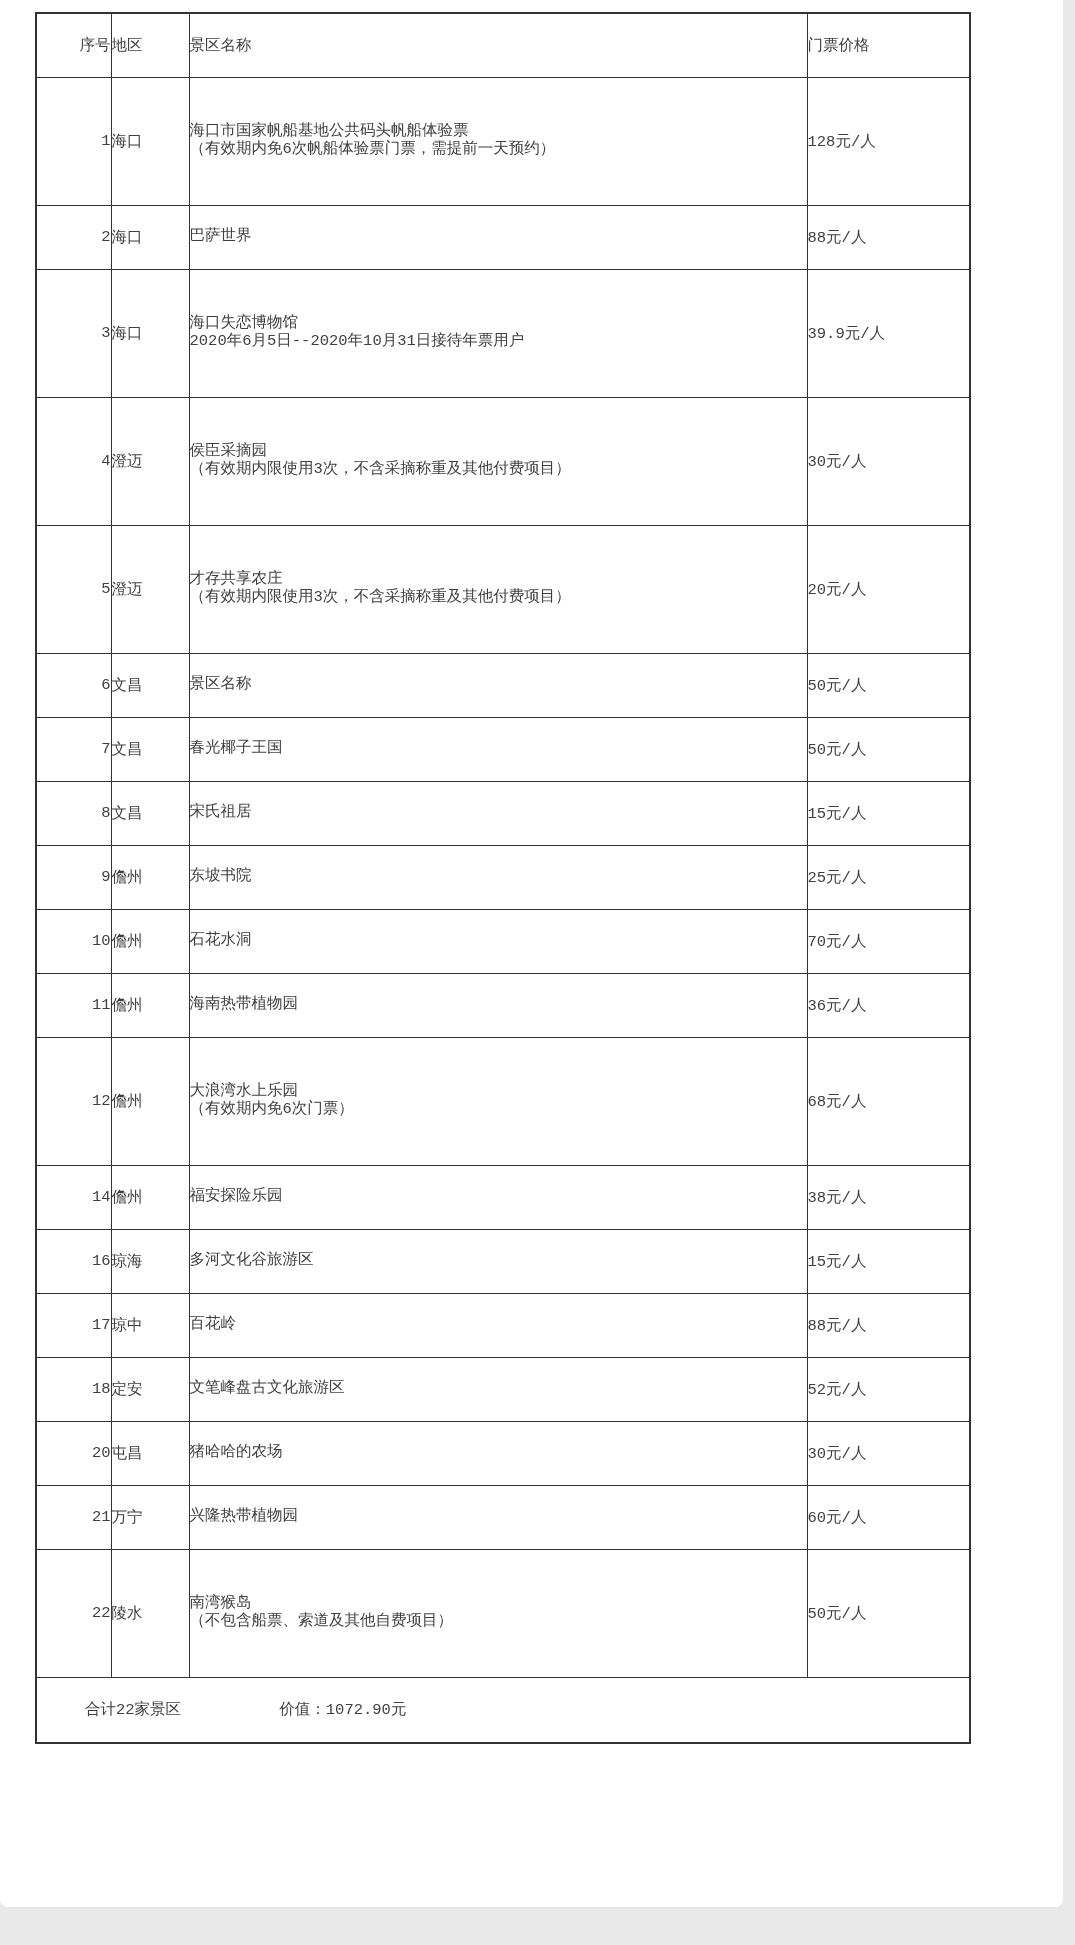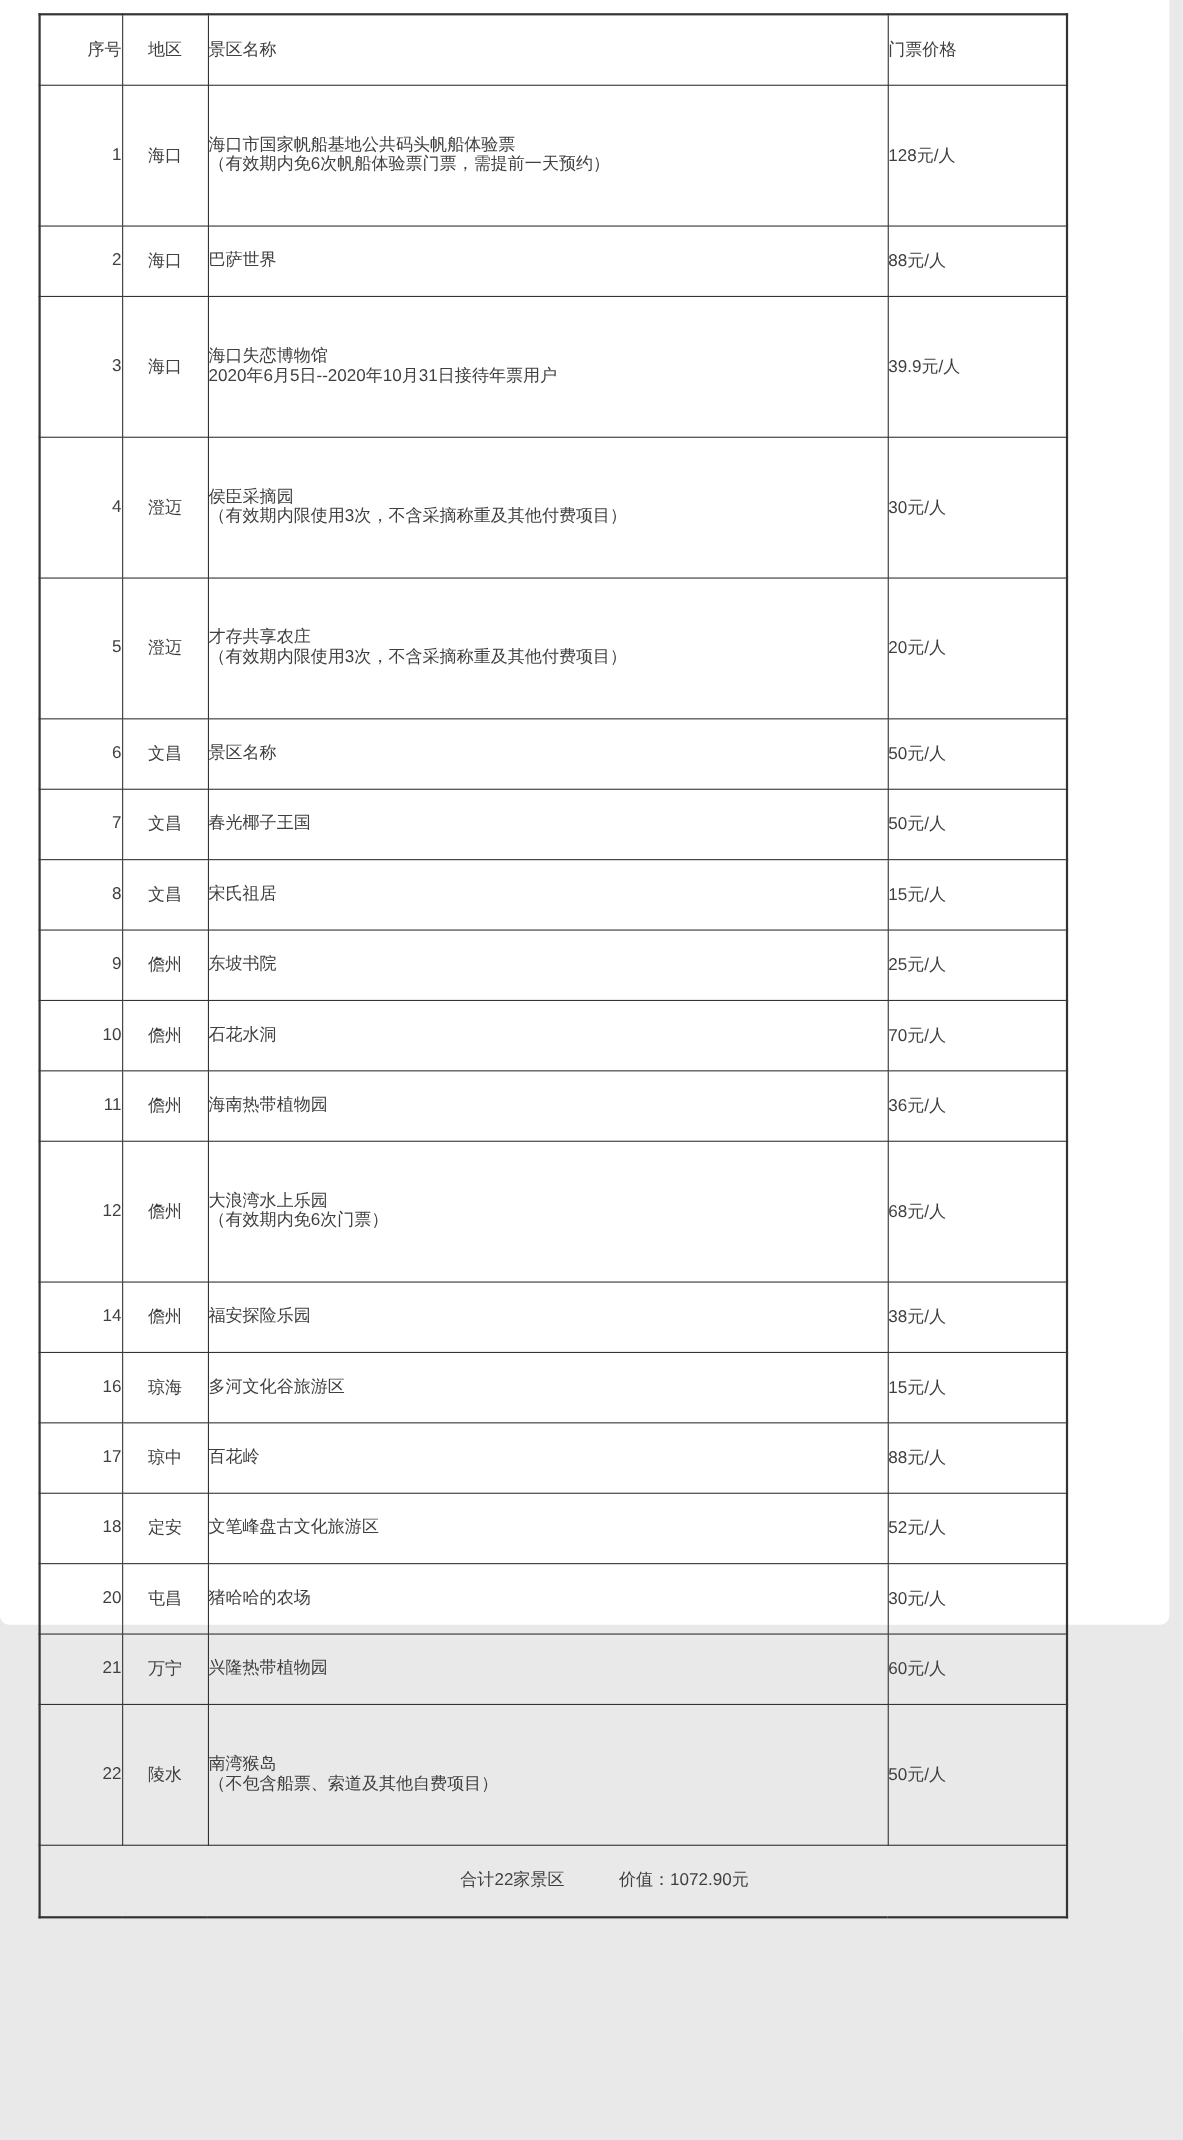--- a/index.html
+++ b/index.html
@@ -9,24 +9,25 @@
     width: 1075px;
     height: 1945px;
     font-family: "Liberation Sans", sans-serif;
     overflow: hidden;
   }
   .page {
     position: absolute;
     left: 0;
     top: 0;
     width: 1063px;
-    height: 1477px;
+    height: 1907px;
     background: #ffffff;
     border-bottom-left-radius: 8px;
     border-bottom-right-radius: 8px;
+    font-family: Liberation Mono, monospace;
   }
   table.ticket-table {
     position: absolute;
     left: 35px;
     top: 12px;
     border-collapse: collapse;
     table-layout: fixed;
     width: 934px;
     color: #3f3f3f;
     font-size: 15.5px;
@@ -41,26 +42,26 @@
     vertical-align: middle;
     font-weight: normal;
     padding: 0;
     overflow: hidden;
   }
   tr.hdr { height: 64px; }
   tr.row { height: 64px; }
   tr.row.tall { height: 128px; }
   tr.ftr { height: 66px; }
   .c-no    { text-align: right; padding-right: 9px; }
-  .c-region{ text-align: center; padding-right: 1px; }
+  .c-region{ text-align: left; padding-right: 1px; }
   .c-name  { text-align: left;  padding-left: 79px; }
   .c-price { text-align: left;  padding-left: 75px; }
   td.c-name .line { line-height: 1.15; }
   td.c-name .note { line-height: 1.15; }
-  td.footer-cell { text-align: center; }
+  td.footer-cell { text-align: left; }
   td.footer-cell .total {
     display: inline-block;
     margin-left: 48px;
     width: 185px;
   }
   td.footer-cell .value {
     display: inline-block;
   }
 </style>
 </head>

